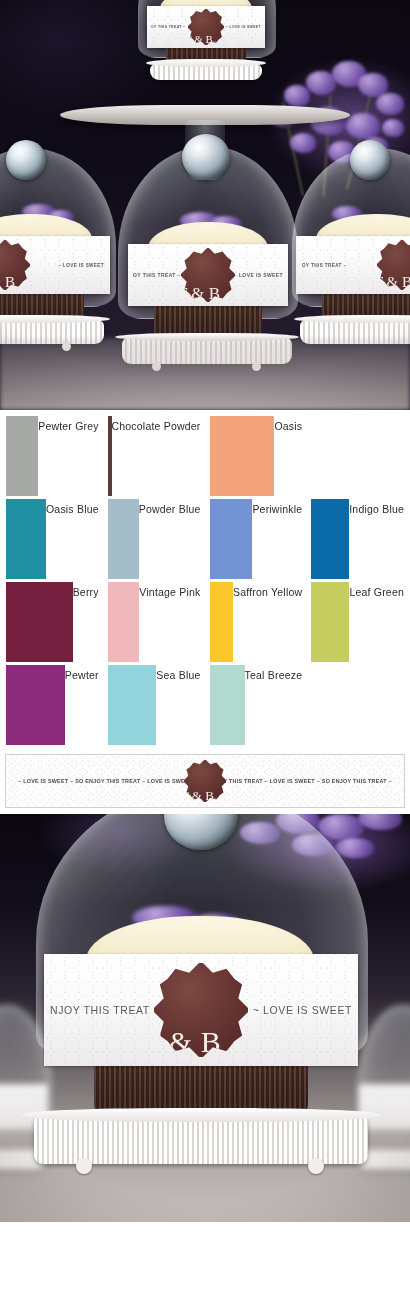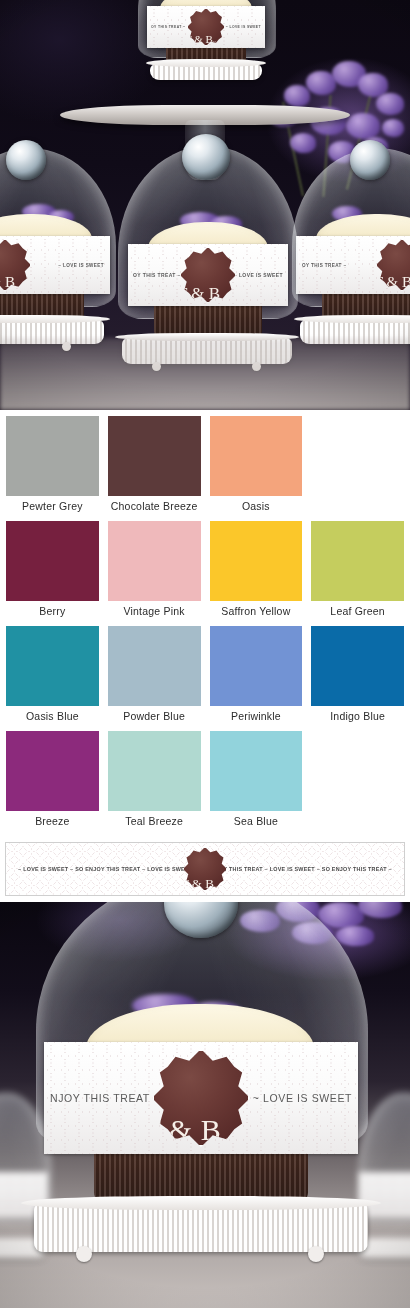--- a/index.html
+++ b/index.html
@@ -90,21 +90,21 @@
     box-shadow:0 3px 6px rgba(0,0,0,.5);}
   .stand-stem{position:absolute;left:185px;top:120px;width:40px;height:60px;
     background:linear-gradient(90deg,rgba(255,255,255,.10),rgba(225,235,240,.40),rgba(255,255,255,.10));
     border-radius:6px 6px 30% 30%;filter:blur(.4px);}
   .vignette{position:absolute;inset:0;pointer-events:none;
     background:radial-gradient(ellipse 120% 90% at 50% 45%, rgba(0,0,0,0) 55%, rgba(0,0,0,.40) 100%);}
 
   
   .swatch-section{width:410px;background:#ffffff;padding:6px 0 2px;box-sizing:border-box;}
   .swatch-grid{display:grid;grid-template-columns:repeat(4,1fr);gap:0 9px;padding:0 6px;box-sizing:border-box;}
-  .swatch-cell{display:flex;flex-direction:column;margin-bottom:3px;}
+  .swatch-cell{display:flex;flex-direction:row;margin-bottom:3px;}
   .swatch-chip{width:100%;height:80px;display:block;}
   .swatch-label{font-size:10.5px;color:#2b2b2b;padding:4px 0 6px;text-align:center;
     font-family:"Liberation Sans",sans-serif;letter-spacing:.2px;white-space:nowrap;}
 
   
   .strip-section{width:410px;padding:4px 5px 6px;box-sizing:border-box;background:#fff;}
   .strip{position:relative;height:52px;border:1px solid #cfcfcf;background:#ffffff;overflow:hidden;
     display:flex;align-items:center;justify-content:center;}
   .strip::before{content:"";position:absolute;inset:0;opacity:.55;
     background-image:
@@ -245,78 +245,78 @@
 
   <div class="swatch-section">
 
     <div class="swatch-grid">
       <div class="swatch-cell">
         <span class="swatch-chip" style="background: rgb(165, 168, 165);"></span>
         <span class="swatch-label">Pewter  Grey</span>
       </div>
       <div class="swatch-cell">
         <span class="swatch-chip" style="background: rgb(92, 58, 58);"></span>
-        <span class="swatch-label">Chocolate  Breeze</span>
+        <span class="swatch-label">Chocolate  Powder</span>
       </div>
       <div class="swatch-cell">
         <span class="swatch-chip" style="background: rgb(244, 164, 124);"></span>
         <span class="swatch-label">Oasis</span>
       </div>
     </div>
 
     <div class="swatch-grid">
       <div class="swatch-cell">
+        <span class="swatch-chip" style="background: rgb(32, 145, 163);"></span>
+        <span class="swatch-label">Oasis  Blue</span>
+      </div>
+      <div class="swatch-cell">
+        <span class="swatch-chip" style="background: rgb(165, 188, 201);"></span>
+        <span class="swatch-label">Powder  Blue</span>
+      </div>
+      <div class="swatch-cell">
+        <span class="swatch-chip" style="background: rgb(114, 147, 212);"></span>
+        <span class="swatch-label">Periwinkle</span>
+      </div>
+      <div class="swatch-cell">
+        <span class="swatch-chip" style="background: rgb(10, 107, 168);"></span>
+        <span class="swatch-label">Indigo  Blue</span>
+      </div>
+    </div>
+
+    <div class="swatch-grid">
+      <div class="swatch-cell">
         <span class="swatch-chip" style="background: rgb(118, 32, 63);"></span>
         <span class="swatch-label">Berry</span>
       </div>
       <div class="swatch-cell">
         <span class="swatch-chip" style="background: rgb(239, 185, 187);"></span>
         <span class="swatch-label">Vintage  Pink</span>
       </div>
       <div class="swatch-cell">
         <span class="swatch-chip" style="background: rgb(251, 199, 42);"></span>
         <span class="swatch-label">Saffron  Yellow</span>
       </div>
       <div class="swatch-cell">
         <span class="swatch-chip" style="background: rgb(197, 205, 94);"></span>
         <span class="swatch-label">Leaf  Green</span>
       </div>
     </div>
 
     <div class="swatch-grid">
       <div class="swatch-cell">
-        <span class="swatch-chip" style="background: rgb(32, 145, 163);"></span>
-        <span class="swatch-label">Oasis  Blue</span>
-      </div>
-      <div class="swatch-cell">
-        <span class="swatch-chip" style="background: rgb(165, 188, 201);"></span>
-        <span class="swatch-label">Powder  Blue</span>
-      </div>
-      <div class="swatch-cell">
-        <span class="swatch-chip" style="background: rgb(114, 147, 212);"></span>
-        <span class="swatch-label">Periwinkle</span>
-      </div>
-      <div class="swatch-cell">
-        <span class="swatch-chip" style="background: rgb(10, 107, 168);"></span>
-        <span class="swatch-label">Indigo  Blue</span>
-      </div>
-    </div>
-
-    <div class="swatch-grid">
-      <div class="swatch-cell">
         <span class="swatch-chip" style="background: rgb(140, 42, 124);"></span>
-        <span class="swatch-label">Breeze</span>
+        <span class="swatch-label">Pewter</span>
+      </div>
+      <div class="swatch-cell">
+        <span class="swatch-chip" style="background: rgb(146, 211, 220);"></span>
+        <span class="swatch-label">Sea  Blue</span>
       </div>
       <div class="swatch-cell">
         <span class="swatch-chip" style="background: rgb(176, 217, 208);"></span>
         <span class="swatch-label">Teal  Breeze</span>
-      </div>
-      <div class="swatch-cell">
-        <span class="swatch-chip" style="background: rgb(146, 211, 220);"></span>
-        <span class="swatch-label">Sea  Blue</span>
       </div>
     </div>
 
   </div>
 
   <div class="strip-section">
     <div class="strip">
       <span class="strip-text left">~ LOVE IS SWEET ~ SO ENJOY THIS TREAT ~ LOVE IS SWEET ~</span>
       <span class="strip-text right">SO ENJOY THIS TREAT ~ LOVE IS SWEET ~ SO ENJOY THIS TREAT ~</span>
       <div class="strip-badge badge b-q" style="width:42px;height:42px;">

